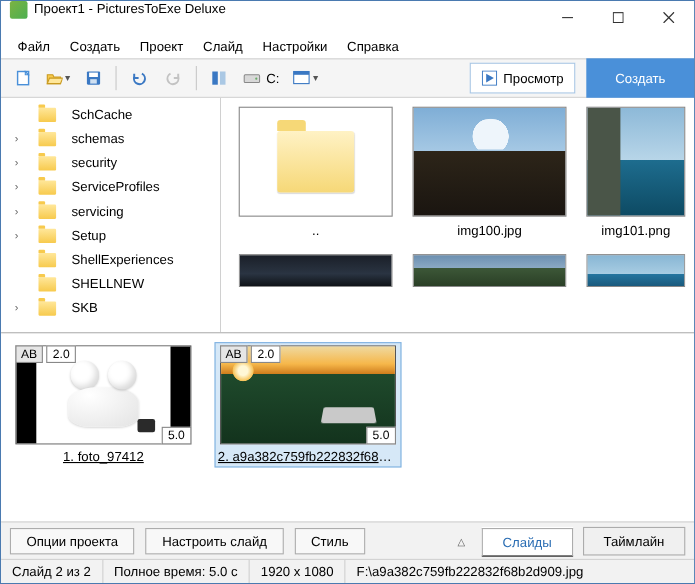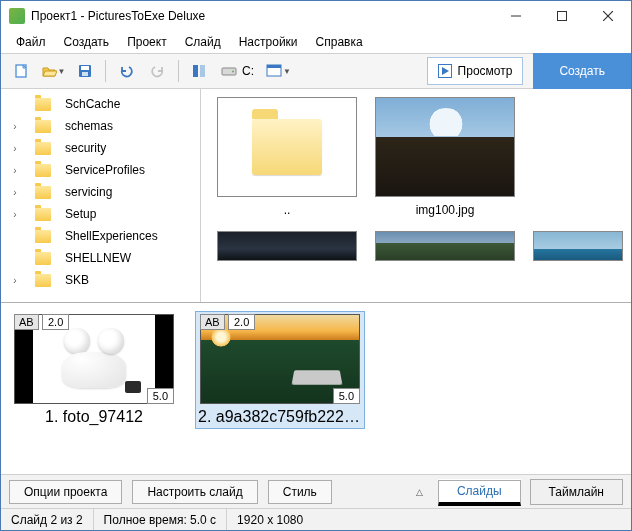--- a/index.html
+++ b/index.html
@@ -1,18 +1,18 @@
 <!DOCTYPE html>
 <html><head>
 <meta charset="utf-8">
 <style>
 * { box-sizing: border-box; margin: 0; padding: 0; font-family: 'Segoe UI', Tahoma, sans-serif; font-size: 12px; }
 body { background: #fff; width: 632px; height: 531px; overflow: hidden; border: 1px solid #4a7ab0; display: flex; flex-direction: column; }
 
-.titlebar { height: 30px; display: flex; align-items: center; padding: 0 0 0 8px; background: #fff; }
+.titlebar { height: 30px; display: flex; padding: 0 0 0 8px; background: #fff; }
 .titlebar .app-icon { width: 16px; height: 16px; background: linear-gradient(135deg,#7cb342,#4caf50); margin-right: 6px; border-radius: 2px; }
 .titlebar .title { flex: 0 0 auto; }
 .titlebar .spacer { flex: 1; }
 .titlebar .winbtn { width: 46px; height: 30px; display: flex; align-items: center; justify-content: center; color: #333; }
 
 .menubar { height: 22px; display: flex; align-items: center; padding: 0 6px; gap: 0; background: #fff; }
 .menubar .menu-item { padding: 3px 9px; }
 
 .toolbar { height: 36px; border-top: 1px solid #d0d0d0; border-bottom: 1px solid #d0d0d0; background: #f5f5f5; display: flex; align-items: center; padding: 0 6px; gap: 4px; }
 .toolbar .tbtn { width: 28px; height: 28px; display: flex; align-items: center; justify-content: center; border-radius: 2px; }
@@ -59,28 +59,28 @@
 .slide1-art .bars-left, .slide1-art .bars-right { position: absolute; top: 0; width: 18px; height: 100%; background: #000; }
 .slide1-art .bars-left { left: 0; } .slide1-art .bars-right { right: 0; }
 .slide1-art .figure { width: 80px; height: 70px; position: relative; }
 .slide1-art .figure::before, .slide1-art .figure::after { content: ""; position: absolute; width: 26px; height: 26px; background: #fff; border-radius: 50%; box-shadow: inset -3px -3px 6px rgba(0,0,0,.15), 0 1px 2px rgba(0,0,0,.2); top: 4px; }
 .slide1-art .figure::before { left: 10px; } .slide1-art .figure::after { right: 10px; }
 .slide1-art .figure .body { position: absolute; top: 28px; left: 8px; right: 8px; height: 36px; background: radial-gradient(ellipse at 30% 20%, #fff, #e3e3e3); border-radius: 40% 40% 30% 30%; box-shadow: 0 1px 2px rgba(0,0,0,.15); }
 .slide1-art .briefcase { position: absolute; bottom: 10px; right: 32px; width: 16px; height: 12px; background: #2a2a2a; border-radius: 2px; }
 .slide2-art { background: linear-gradient(180deg,#efd9a0 0%,#f6b74a 18%,#d07f1e 28%,#1f4a2c 28%,#13331d 100%); position: relative; }
 .slide2-art::after { content: ""; position: absolute; left: 10px; top: 12px; width: 20px; height: 20px; background: radial-gradient(circle,#fff7d6 30%,#f7c45a 65%, transparent 70%); border-radius: 50%; }
 .slide2-art .bench { position: absolute; right: 18px; bottom: 18px; width: 48px; height: 16px; background: #c9c9c9; border-radius: 2px; transform: perspective(60px) rotateX(25deg); }
-.slide .caption { font-size: 16px; max-width: 164px; overflow: hidden; white-space: nowrap; text-overflow: ellipsis; }
+.slide .caption { font-size: 12px; max-width: 164px; overflow: hidden; white-space: nowrap; text-overflow: ellipsis; text-decoration: underline; }
 
 .bottom-ctrls { height: 34px; border-top: 1px solid #d0d0d0; background: #f2f2f2; display: flex; align-items: center; padding: 0 8px; gap: 10px; }
 .bottom-ctrls .btn { border: 1px solid #acacac; background: #f8f8f8; padding: 4px 14px; height: 24px; display: flex; align-items: flex-end; }
 .bottom-ctrls .spacer { flex: 1; }
 .bottom-ctrls .tri { font-size: 9px; color: #555; padding: 0 6px; }
 .bottom-ctrls .tab { border: 1px solid #acacac; background: #fff; padding: 4px 18px; height: 26px; display: flex; align-items: center; margin-left: -1px; }
-.bottom-ctrls .tab.active { background: #fff; border-bottom: 4px solid #000000; position: relative; top: 1px; box-shadow: 0 -1px 0 #fff; color: #2a6db3; }
+.bottom-ctrls .tab.active { background: #fff; border-bottom: 1px solid #000000; position: relative; top: 1px; box-shadow: 0 -1px 0 #fff; color: #2a6db3; }
 .bottom-ctrls .tab.inactive { background: #f0f0f0; }
 
 .statusbar { height: 22px; border-top: 1px solid #d0d0d0; background: #f2f2f2; display: flex; align-items: center; }
 .statusbar .cell { padding: 0 10px; height: 100%; display: flex; align-items: center; border-right: 1px solid #d0d0d0; }
 .statusbar .cell:last-child { border-right: none; flex: 1; }
 
 svg { display: block; }
 .drop-caret { font-size: 8px; color: #555; margin-left: 1px; }
 </style>
 </head>
@@ -237,20 +237,24 @@
   <div class="thumbs">
     <div class="thumb">
       <div class="img folder-big">
           <div class="big-folder"></div>
         </div>
       <div class="lbl">..</div>
     </div>
     <div class="thumb">
       <div class="img landscape1"></div>
       <div class="lbl">img100.jpg</div>
+    </div>
+    <div class="thumb" style="width:90px;">
+      <div class="img landscape2" style="width:90px;"></div>
+      <div class="lbl">img101.png</div>
     </div>
     <div class="thumb partial">
         <div class="img landscape3"></div>
       </div>
     <div class="thumb partial">
         <div class="img landscape4"></div>
       </div>
     <div class="thumb partial" style="width:90px;">
         <div class="img landscape5" style="width:90px;"></div>
       </div>
@@ -306,13 +310,14 @@
     </div>
   <div class="tab inactive">
       <span>Таймлайн</span>
     </div>
 </div>
 
 <div class="statusbar">
   <div class="cell">Слайд 2 из 2</div>
   <div class="cell">Полное время: 5.0 с</div>
   <div class="cell">1920 x 1080</div>
+  <div class="cell">F:\a9a382c759fb222832f68b2d909.jpg</div>
 </div>
 
 </body></html>

